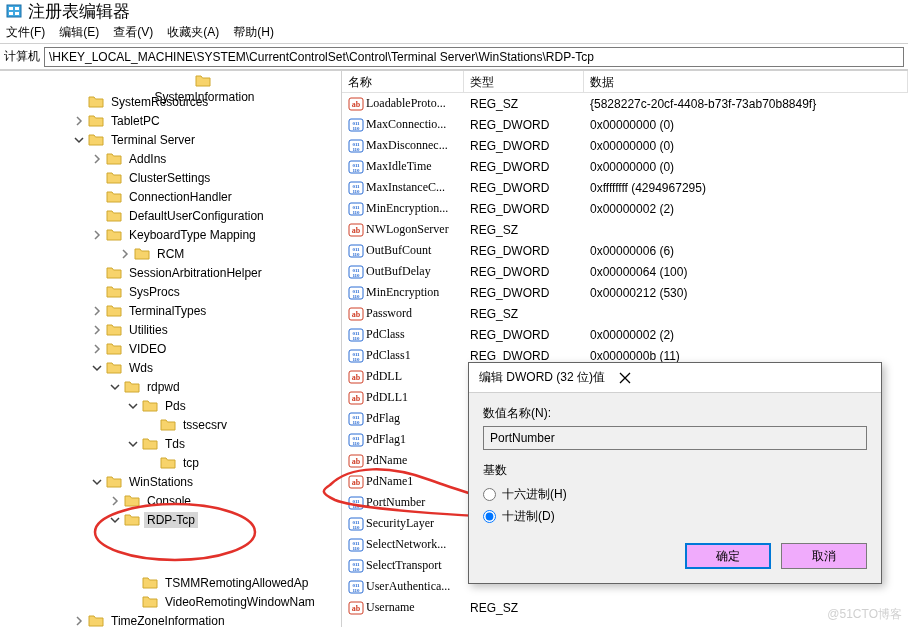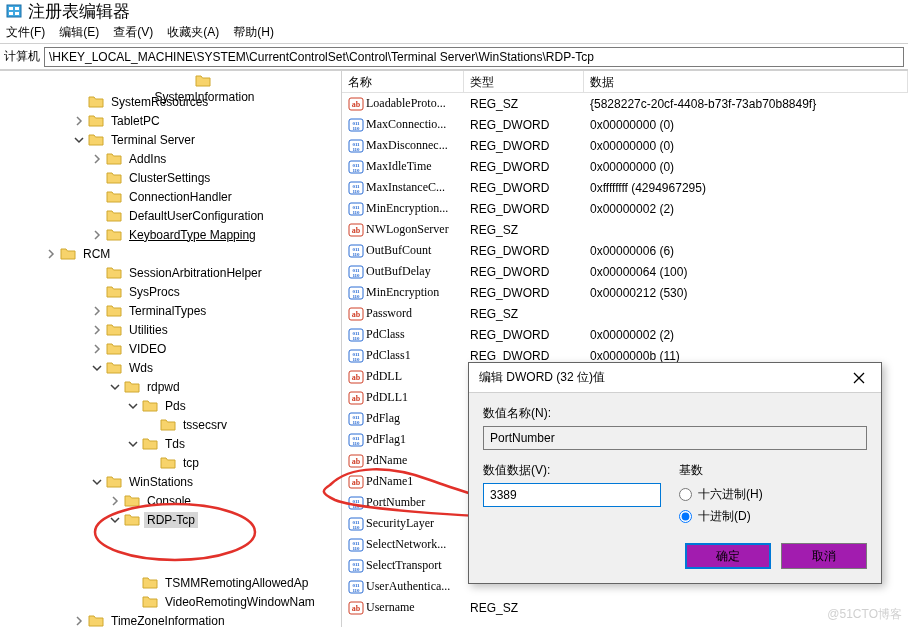--- a/index.html
+++ b/index.html
@@ -26,32 +26,32 @@
   .row .col-name { display: flex; align-items: center; gap: 2px; font-family: Liberation Serif, serif; }
   .val-icon { width: 16px; height: 16px; flex-shrink: 0; }
   .tree-row { display: flex; align-items: center; height: 19px; padding-right: 4px; }
   .expander { width: 14px; height: 14px; display: inline-flex; align-items: center; justify-content: center; color: #666; margin-right: 2px; cursor: default; font-size: 10px; }
   .expander.empty { visibility: hidden; }
   .folder-icon { width: 16px; height: 16px; margin-right: 4px; flex-shrink: 0; }
   .tree-label { padding: 1px 3px; }
   .tree-label.selected { background: #d6d6d6; }
   
   .dialog { position: absolute; left: 468px; top: 362px; width: 414px; background: #f0f0f0; border: 1px solid #646464; box-shadow: 3px 3px 8px rgba(0,0,0,0.25); }
-  .dialog-title { height: 30px; display: flex; align-items: center; justify-content: space-between; padding: 0 2px 0 10px; background: #fff; border-bottom: 1px solid #d0d0d0; }
+  .dialog-title { height: 30px; display: flex; align-items: center; padding: 0 2px 0 10px; background: #fff; border-bottom: 1px solid #d0d0d0; }
   .dialog-close { width: 40px; height: 28px; display: flex; align-items: center; justify-content: center; cursor: default; }
   .dialog-body { padding: 12px 14px 14px 14px; }
   .d-label { display: block; margin-bottom: 4px; }
   .d-input-ro { width: 100%; border: 1px solid #7a7a7a; background: #f0f0f0; padding: 3px 6px; height: 24px; font-size: 12px; font-family: inherit; }
   .d-input { border: 1px solid #0078d7; background: #fff; padding: 3px 6px; height: 24px; font-size: 12px; font-family: inherit; width: 178px; }
   .d-row { display: flex; margin-top: 12px; gap: 18px; }
   .d-col { display: flex; flex-direction: column; }
   .radio-group { border: none; }
   .radio-item { display: flex; align-items: center; gap: 6px; height: 22px; }
   .d-buttons { display: flex; justify-content: flex-end; gap: 10px; margin-top: 16px; }
-  .d-btn { width: 86px; height: 26px; border: 1px solid #7a7a7a; background: #a21caf; font-size: 12px; font-family: inherit; cursor: default; }
+  .d-btn { width: 86px; height: 26px; border: 1px solid #7a7a7a; background: #f0abfc; font-size: 12px; font-family: inherit; cursor: default; }
   .d-btn.primary { border: 2px solid #0078d7; }
   
   .anno { position: absolute; pointer-events: none; }
   .watermark { position: absolute; right: 6px; bottom: 4px; color: #d0d0d0; font-size: 12px; }
 </style>
 </head>
 <body>
 
 <div class="title-bar">
   <span class="app-icon">
@@ -142,32 +142,32 @@
           </svg></span>
         <span class="tree-label">ConnectionHandler</span>
       </div>
       <div class="tree-row" style="padding-left: 90px;">
         <span class="expander empty"></span>
         <span class="folder-icon"><svg viewBox="0 0 16 16" width="16" height="16">
             <path d="M1 3 h5 l1.5 2 H15 v8 H1 Z" fill="#f7d36b" stroke="#d0a830"></path>
           </svg></span>
         <span class="tree-label">DefaultUserConfiguration</span>
       </div>
-      <div class="tree-row" style="padding-left: 90px; text-decoration: underline;">
+      <div class="tree-row" style="padding-left: 90px;">
         <span class="expander">
           <svg width="10" height="10" viewBox="0 0 10 10">
             <path d="M3 1 L7 5 L3 9" fill="none" stroke="#808080" stroke-width="1.5"></path>
           </svg>
         </span>
         <span class="folder-icon"><svg viewBox="0 0 16 16" width="16" height="16">
             <path d="M1 3 h5 l1.5 2 H15 v8 H1 Z" fill="#f7d36b" stroke="#d0a830"></path>
           </svg></span>
         <span class="tree-label">KeyboardType Mapping</span>
       </div>
-      <div class="tree-row" style="padding-left: 44px;">
+      <div class="tree-row" style="padding-left: 118px;">
         <span class="expander">
           <svg width="10" height="10" viewBox="0 0 10 10">
             <path d="M3 1 L7 5 L3 9" fill="none" stroke="#808080" stroke-width="1.5"></path>
           </svg>
         </span>
         <span class="folder-icon"><svg viewBox="0 0 16 16" width="16" height="16">
             <path d="M1 3 h5 l1.5 2 H15 v8 H1 Z" fill="#f7d36b" stroke="#d0a830"></path>
           </svg></span>
         <span class="tree-label">RCM</span>
       </div>
@@ -662,24 +662,20 @@
       <svg width="12" height="12" viewBox="0 0 12 12">
           <path d="M1 1 L11 11 M11 1 L1 11" stroke="#000" stroke-width="1.3"></path>
         </svg>
     </span>
   </div>
   <div class="dialog-body">
     <label class="d-label">数值名称(N):</label>
     <input class="d-input-ro" readonly="" value="PortNumber" style="">
     <div class="d-row">
       <div class="d-col">
-        <label class="d-label">数值数据(V):</label>
-        <input class="d-input" value="3389" style="">
-      </div>
-      <div class="d-col">
         <label class="d-label">基数</label>
         <div class="radio-group">
           <label class="radio-item">
               <input type="radio" name="base" style="">
               <span>十六进制(H)</span>
             </label>
           <label class="radio-item">
               <input type="radio" name="base" checked="" style="">
               <span>十进制(D)</span>
             </label>

